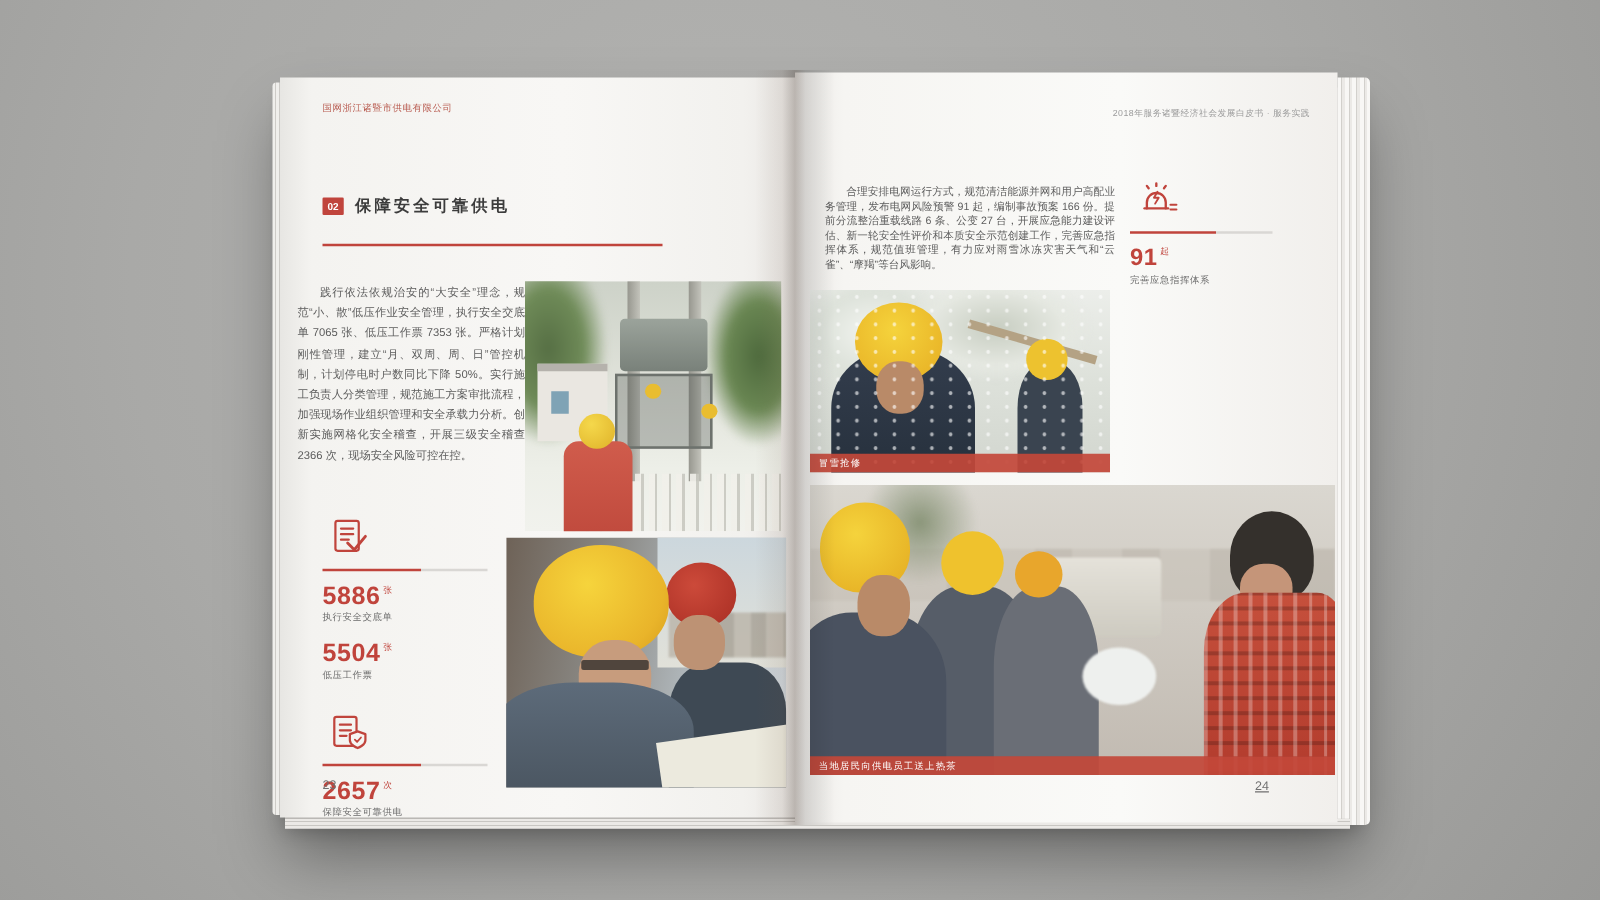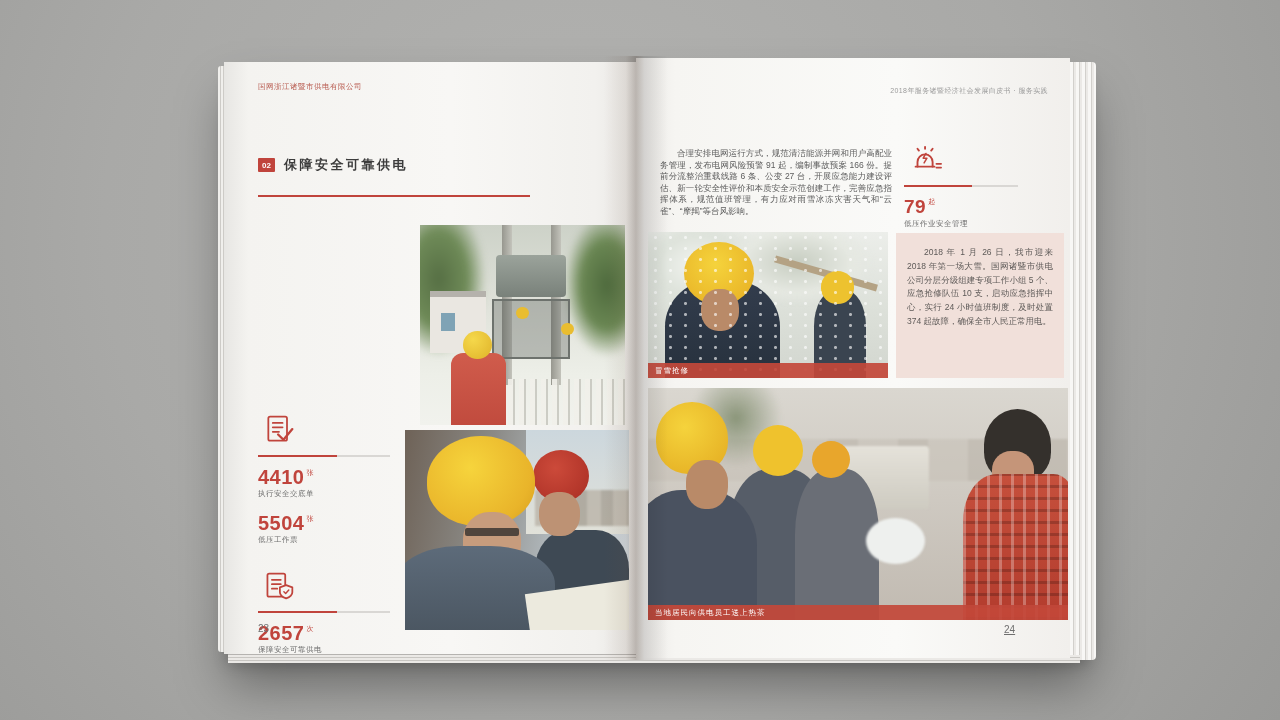--- a/index.html
+++ b/index.html
@@ -159,20 +159,21 @@
 
   <div class="page page-left">
     <div class="lp-header">国网浙江诸暨市供电有限公司</div>
 
     <div class="lp-section">
       <div class="sec-num">02</div>
       <div class="sec-title">保障安全可靠供电</div>
     </div>
     <div class="lp-underline"></div>
 
+    <div class="body-text lp-body">践行依法依规治安的“大安全”理念，规范“小、散”低压作业安全管理，执行安全交底单 7065 张、低压工作票 7353 张。严格计划刚性管理，建立“月、双周、周、日”管控机制，计划停电时户数同比下降 50%。实行施工负责人分类管理，规范施工方案审批流程，加强现场作业组织管理和安全承载力分析。创新实施网格化安全稽查，开展三级安全稽查 2366 次，现场安全风险可控在控。</div>
 
     <div class="photo photo-a">
       <div class="pa-sky"></div>
       <div class="pa-fol-l"></div>
       <div class="pa-fol-r"></div>
       <div class="pa-house"></div>
       <div class="pa-win"></div>
       <div class="pa-pole1"></div>
       <div class="pa-pole2"></div>
       <div class="pa-transformer"></div>
@@ -186,21 +187,21 @@
 
     <div class="lp-stats">
       <svg class="stat-icon" width="32" height="32" viewBox="0 0 36 36">
         <g fill="none" stroke="#c0443c" stroke-width="2" stroke-linecap="round" stroke-linejoin="round">
           <rect x="6" y="3" width="21" height="27" rx="2"></rect>
           <path d="M11 10h11M11 15h11M11 20h7"></path>
           <path d="M17 23l6 6 10-12" stroke-width="2.6"></path>
         </g>
       </svg>
       <div class="stat-line"></div>
-      <div class="stat-value"><span>4410</span><span class="stat-unit">张</span></div>
+      <div class="stat-value"><span>5886</span><span class="stat-unit">张</span></div>
       <div class="stat-label">执行安全交底单</div>
       <div class="stat-value"><span>5504</span><span class="stat-unit">张</span></div>
       <div class="stat-label">低压工作票</div>
       <div class="stat-gap"></div>
       <svg class="stat-icon" width="32" height="32" viewBox="0 0 36 36">
         <g fill="none" stroke="#c0443c" stroke-width="2" stroke-linecap="round" stroke-linejoin="round">
           <rect x="5" y="4" width="20" height="26" rx="2"></rect>
           <path d="M10 11h10M10 16h10M10 21h6"></path>
           <path d="M26 17l7 2.5v5.5c0 4.5-7 7-7 7s-7-2.5-7-7v-5.5z" fill="#f6f5f2"></path>
           <path d="M23.5 24.5l2 2 3.5-4" stroke-width="1.6"></path>
@@ -237,39 +238,38 @@
       <svg class="stat-icon" width="34" height="34" viewBox="0 0 36 36">
         <g fill="none" stroke="#c0443c" stroke-width="2" stroke-linecap="round" stroke-linejoin="round">
           <path d="M9 24v-5a8 8 0 0 1 16 0v5"></path>
           <path d="M7 24h20"></path>
           <path d="M18 10l-3 5h4l-3 5" stroke-width="1.6"></path>
           <path d="M17 3v2M9 5l1.5 2M25 5l-1.5 2"></path>
           <path d="M29 21h5M29 25h5" stroke-width="1.8"></path>
         </g>
       </svg>
       <div class="stat-line"></div>
-      <div class="stat-value"><span>79</span><span class="stat-unit">起</span></div>
-      <div class="stat-label">低压作业安全管理</div>
+      <div class="stat-value"><span>91</span><span class="stat-unit">起</span></div>
+      <div class="stat-label">完善应急指挥体系</div>
     </div>
 
     <div class="photo photo-c">
       <div class="pc-bg"></div>
       <div class="pc-tree"></div>
       <div class="pc-branch"></div>
       <div class="pc-pole"></div>
       <div class="pc-worker2"></div>
       <div class="pc-helmet2"></div>
       <div class="pc-worker"></div>
       <div class="pc-helmet"></div>
       <div class="pc-face"></div>
       <div class="pc-snow"></div>
       <div class="photo-caption">冒雪抢修</div>
     </div>
 
-    <div class="rp-highlight">2018 年 1 月 26 日，我市迎来 2018 年第一场大雪。国网诸暨市供电公司分层分级组建专项工作小组 5 个、应急抢修队伍 10 支，启动应急指挥中心，实行 24 小时值班制度，及时处置 374 起故障，确保全市人民正常用电。</div>
 
     <div class="photo photo-d">
       <div class="pd-bg"></div>
       <div class="pd-village"></div>
       <div class="pd-tree"></div>
       <div class="pd-tent"></div>
       <div class="pd-jacket2"></div>
       <div class="pd-helmet2"></div>
       <div class="pd-jacket3"></div>
       <div class="pd-helmet3"></div>

